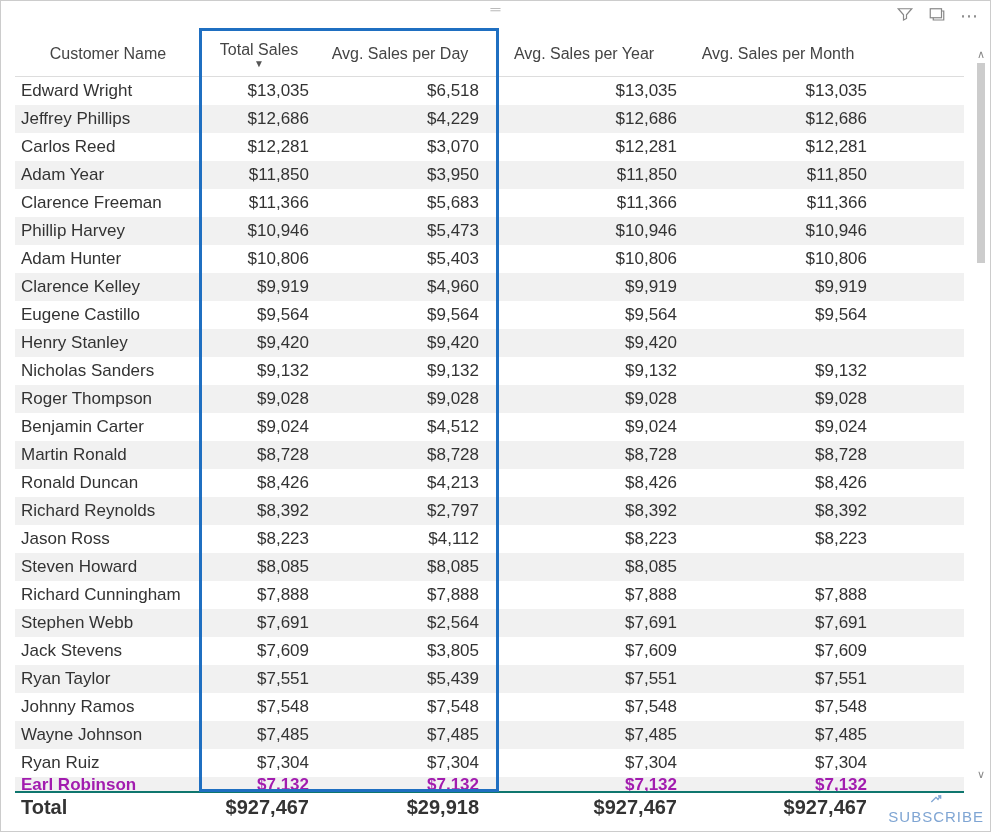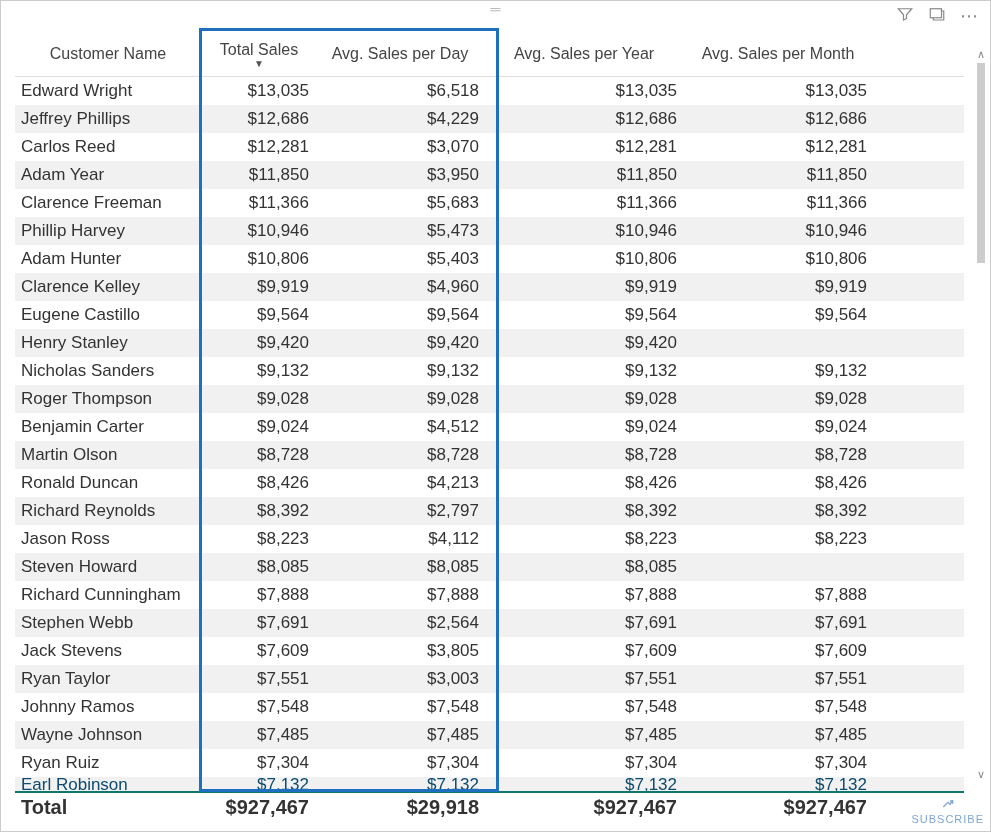--- a/index.html
+++ b/index.html
@@ -41,21 +41,21 @@
     color: #bbb;
     font-size: 14px;
     line-height: 1;
   }
 
   
   .subscribe {
     position: absolute;
     right: 6px;
     bottom: 6px;
-    font-size: 11px;
+    font-size: 15px;
     letter-spacing: 1px;
     color: #7fa5d3;
     display: flex;
     flex-direction: column;
     align-items: center;
   }
   .subscribe svg { stroke:#7fa5d3; fill:none; stroke-width:2; }
 
   
   .scroll-track {
@@ -114,21 +114,22 @@
   }
   .data-row {
     height: 28px;
     font-size: 17px;
   }
   .data-row:nth-child(even) { background: #f1f1f1; }
   .data-row:nth-child(odd)  { background: #ffffff; }
   .data-row.cutoff {
     height: 16px;
     overflow: hidden;
-    color: #0c4a6e;
+    color: #a21caf;
+    font-weight: bold;
   }
   .cell { padding: 2px 8px 2px 6px; white-space: nowrap; overflow: hidden; text-overflow: ellipsis; }
   .num { text-align: right; }
 
   .footer-row {
     height: 30px;
     border-top: 2px solid #0f766e;
     font-weight: 700;
     font-size: 20px;
   }
@@ -264,21 +265,21 @@
           <div class="cell num">$9,028</div>
         </div>
         <div class="data-row">
           <div class="cell ">Benjamin Carter</div>
           <div class="cell num">$9,024</div>
           <div class="cell num">$4,512</div>
           <div class="cell num">$9,024</div>
           <div class="cell num">$9,024</div>
         </div>
         <div class="data-row">
-          <div class="cell ">Martin Olson</div>
+          <div class="cell ">Martin Ronald</div>
           <div class="cell num">$8,728</div>
           <div class="cell num">$8,728</div>
           <div class="cell num">$8,728</div>
           <div class="cell num">$8,728</div>
         </div>
         <div class="data-row">
           <div class="cell ">Ronald Duncan</div>
           <div class="cell num">$8,426</div>
           <div class="cell num">$4,213</div>
           <div class="cell num">$8,426</div>
@@ -321,21 +322,21 @@
         <div class="data-row">
           <div class="cell ">Jack Stevens</div>
           <div class="cell num">$7,609</div>
           <div class="cell num">$3,805</div>
           <div class="cell num">$7,609</div>
           <div class="cell num">$7,609</div>
         </div>
         <div class="data-row">
           <div class="cell ">Ryan Taylor</div>
           <div class="cell num">$7,551</div>
-          <div class="cell num">$3,003</div>
+          <div class="cell num">$5,439</div>
           <div class="cell num">$7,551</div>
           <div class="cell num">$7,551</div>
         </div>
         <div class="data-row">
           <div class="cell ">Johnny Ramos</div>
           <div class="cell num">$7,548</div>
           <div class="cell num">$7,548</div>
           <div class="cell num">$7,548</div>
           <div class="cell num">$7,548</div>
         </div>

